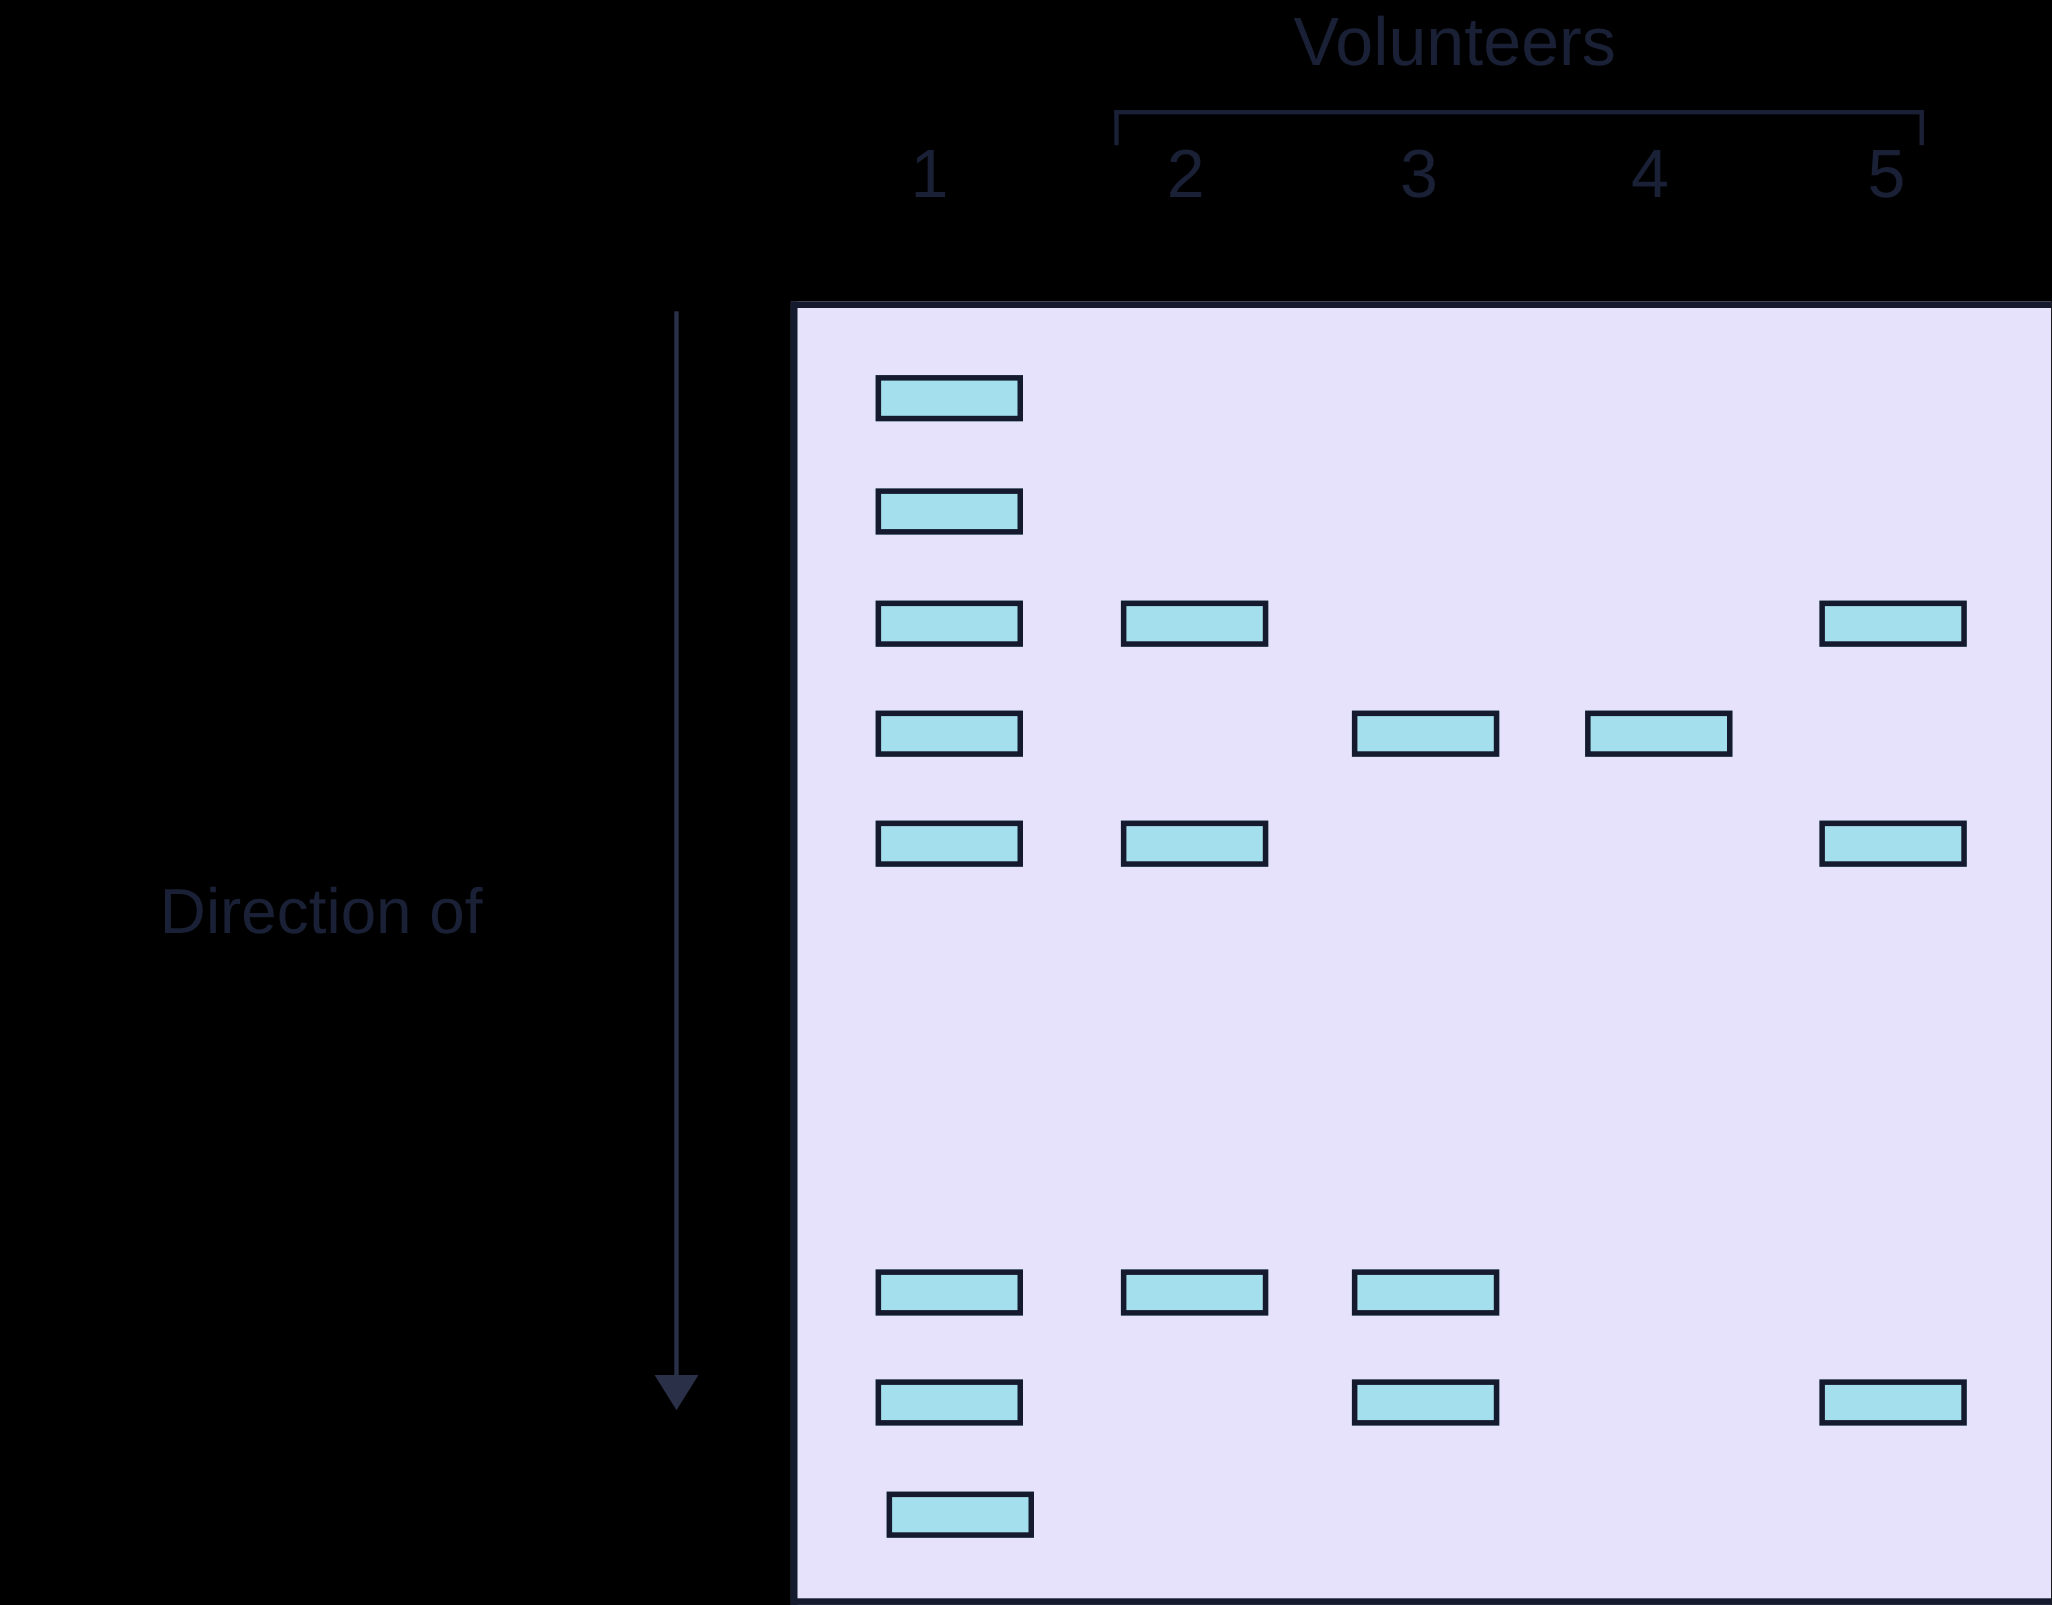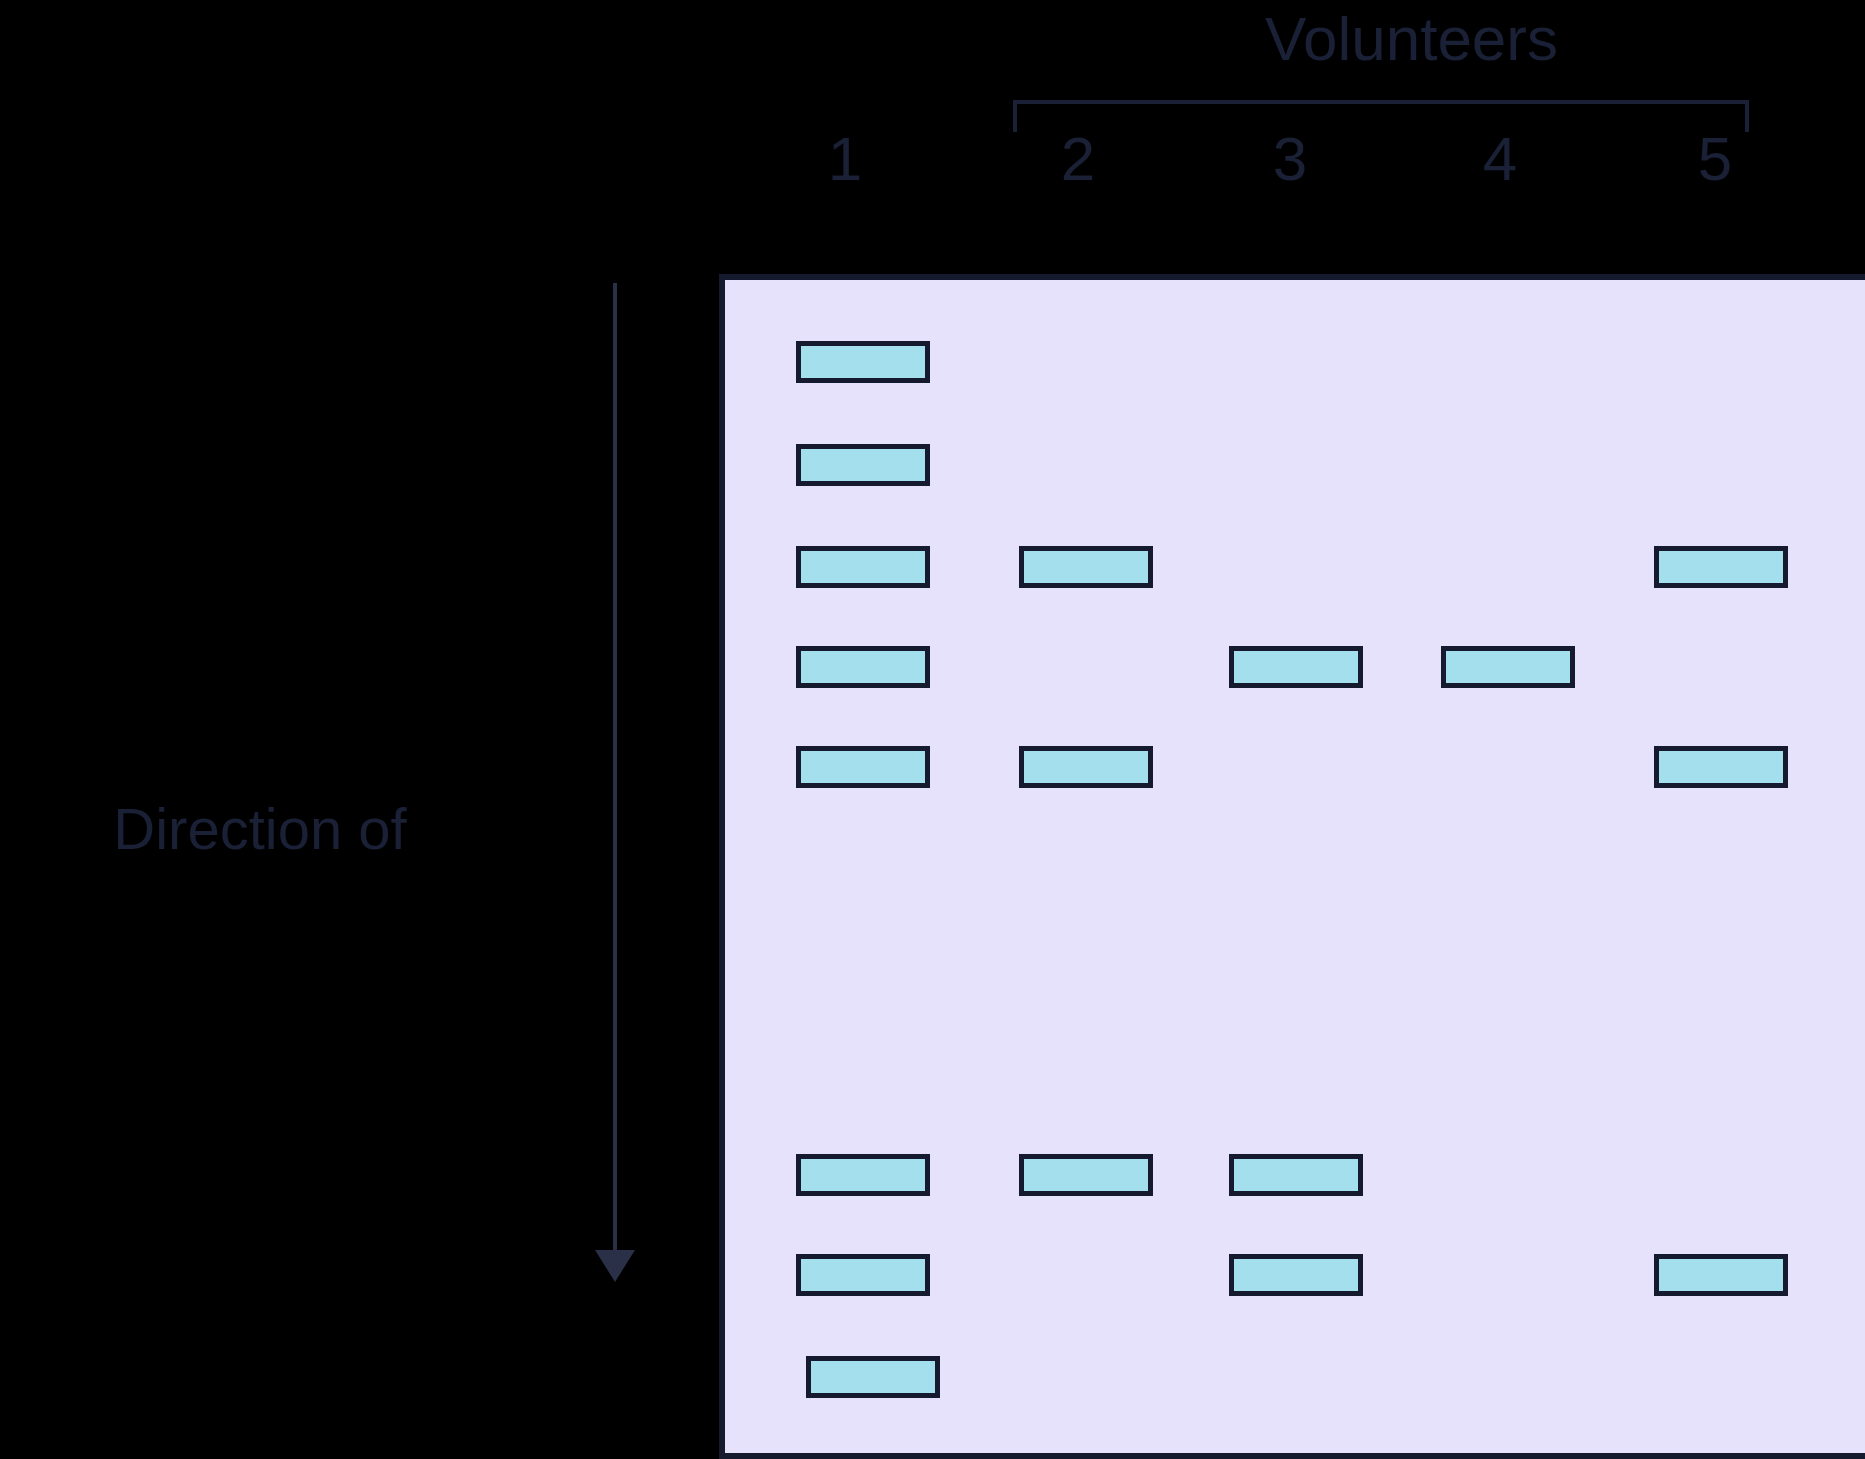--- a/index.html
+++ b/index.html
@@ -34,21 +34,21 @@
   .band {
     position: absolute;
     background: #a3dfec;
     border: 5px solid #151a2e;
     box-sizing: border-box;
   }
 
   
   .volunteers-title {
     position: absolute;
-    left: 1044px;
+    left: 955px;
     top: 6px;
     width: 735px;
     text-align: center;
     color: #1a2035;
     font-size: 62px;
     line-height: 1.05;
     white-space: nowrap;
   }
 
   .lane-label {
@@ -77,20 +77,21 @@
   
   .direction-label {
     position: absolute;
     left: 0px;
     top: 795px;
     width: 520px;
     text-align: center;
     color: #1a2035;
     font-size: 58px;
     line-height: 1.18;
+    padding-left: 32px;
   }
   .direction-label span { display: block; }
 
   .arrow-shaft {
     position: absolute;
     left: 613px;
     top: 283px;
     width: 4px;
     height: 975px;
     background: #2a3047;

